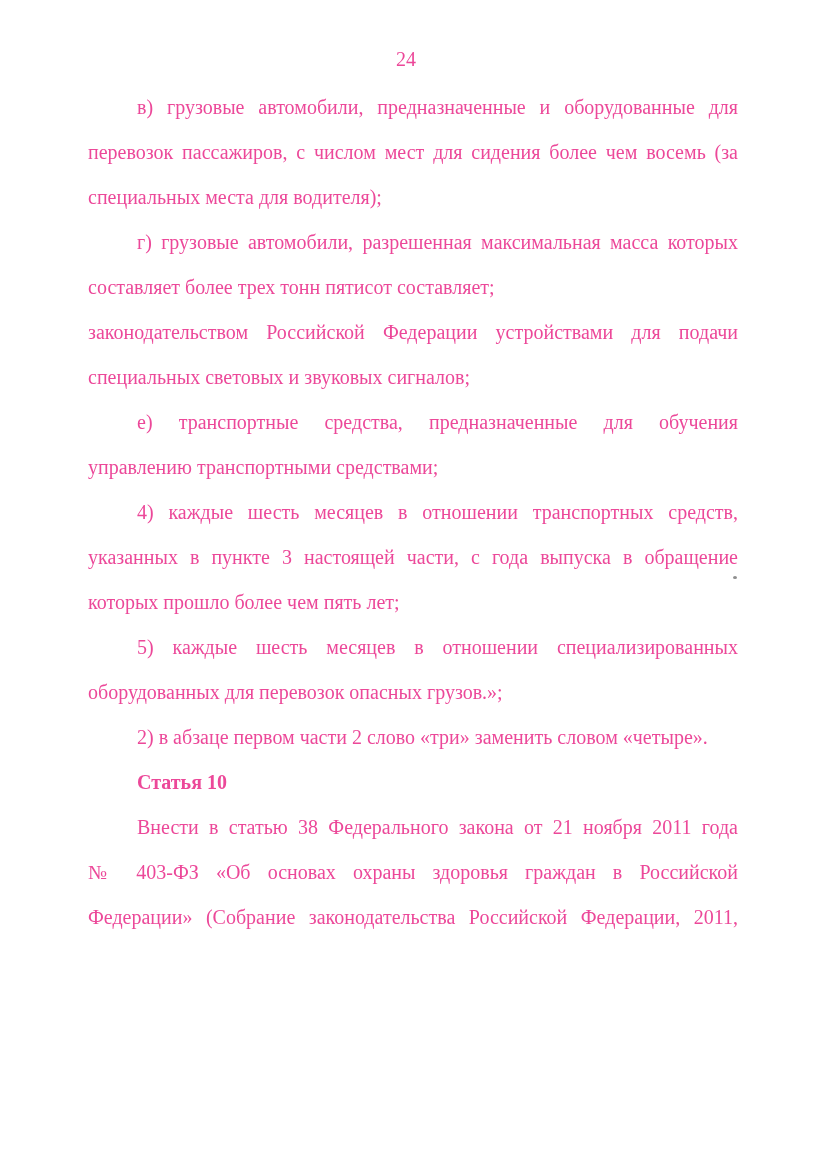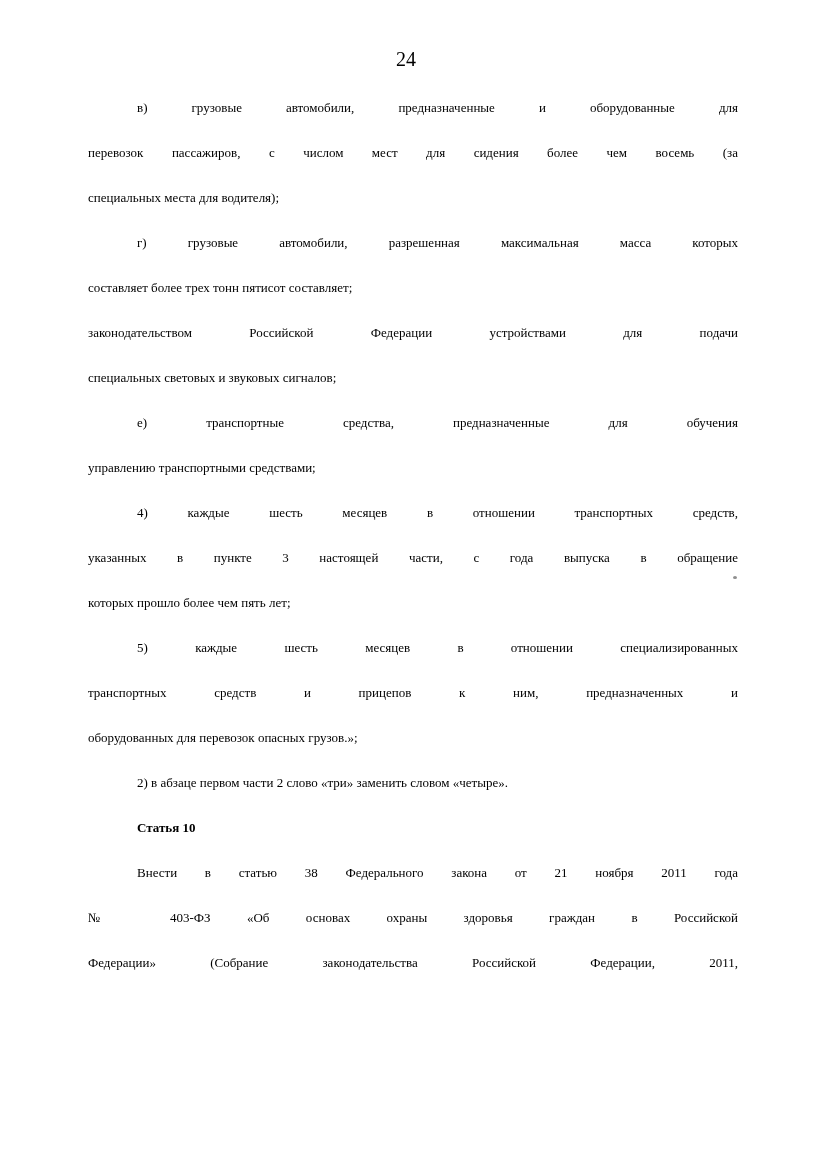--- a/index.html
+++ b/index.html
@@ -8,21 +8,21 @@
     background: #ffffff;
   }
   .page {
     position: relative;
     width: 826px;
     height: 1169px;
     margin: 0 auto;
     background: #ffffff;
     overflow: hidden;
     font-family: "Liberation Serif", "DejaVu Serif", serif;
-    color: #000000;
+    color: #ec4899;
     -webkit-font-smoothing: antialiased;
   }
   .page-number {
     position: absolute;
     top: 48px;
     left: 0;
     right: 14px;
     text-align: center;
     font-size: 20px;
     line-height: 22px;
@@ -33,21 +33,21 @@
     left: 88px;
     width: 650px;
   }
   .paragraph {
     margin: 0;
     padding: 0;
   }
   .line {
     height: 45px;
     line-height: 45px;
-    font-size: 13px;
+    font-size: 20px;
     white-space: normal;
     overflow: hidden;
     text-align: left;
   }
   .line.just {
     text-align: justify;
     text-align-last: justify;
   }
   .line.indent {
     padding-left: 49px;
@@ -89,21 +89,20 @@
         <div class="line indent just">е) транспортные средства, предназначенные для обучения</div>
         <div class="line">управлению транспортными средствами;</div>
       </div>
       <div class="paragraph">
         <div class="line indent just">4) каждые шесть месяцев в отношении транспортных средств,</div>
         <div class="line just">указанных в пункте 3 настоящей части, с года выпуска в обращение</div>
         <div class="line">которых прошло более чем пять лет;</div>
       </div>
       <div class="paragraph">
         <div class="line indent just">5) каждые шесть месяцев в отношении специализированных</div>
-        <div class="line just">транспортных средств и прицепов к ним, предназначенных и</div>
         <div class="line">оборудованных для перевозок опасных грузов.»;</div>
       </div>
       <div class="paragraph">
         <div class="line indent">2) в абзаце первом части 2 слово «три» заменить словом «четыре».</div>
       </div>
       <div class="paragraph heading">
         <div class="line indent">Статья 10</div>
       </div>
       <div class="paragraph">
         <div class="line indent just">Внести в статью 38 Федерального закона от 21 ноября 2011 года</div>

